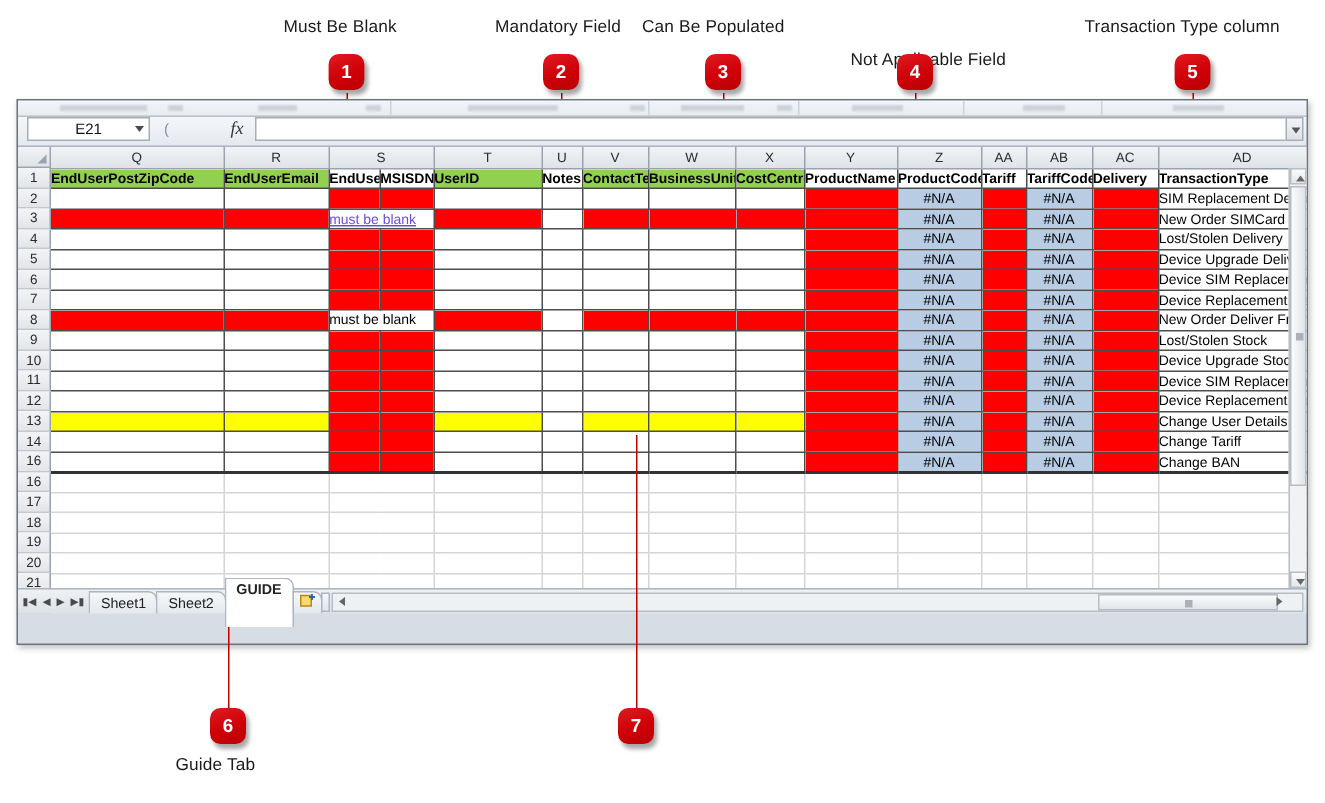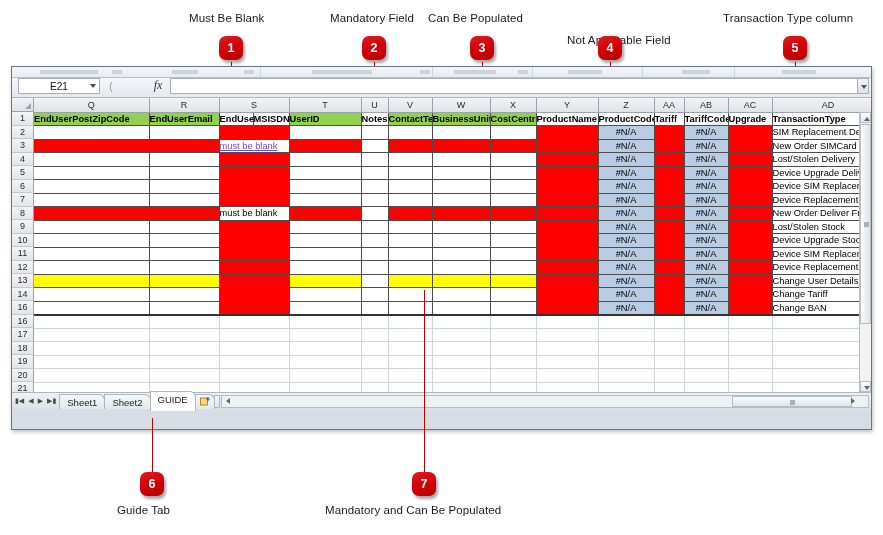--- a/index.html
+++ b/index.html
@@ -232,22 +232,22 @@
     background: linear-gradient(#f5f7f9,#e3e8ed);
     border-left: 1px solid #aeb6bf;
     border-right: 1px solid #aeb6bf;
     border-top: 1px solid #aeb6bf;
     border-radius: 0 6px 0 0;
     margin-right: -1px;
     text-align: right;
   }
   .stab.active {
     background: #ffffff;
-    font-weight: normal;
-    height: 20px;
+    font-weight: bold;
+    height: 33px;
     line-height: 16px;
   }
   .stab.newsheet { padding: 0 4px; }
   .hsb-zone { flex: 1; display: flex; align-items: center; padding-right: 2px; }
   .hsb-split { width: 6px; height: 13px; background: linear-gradient(#f6f8fa,#e1e6eb); border: 1px solid #aeb6bf; }
   .hsb {
     flex: 1; height: 13px; margin-left: 1px;
     background: #eef1f4; border: 1px solid #b6bdc4;
     position: relative;
   }
@@ -415,21 +415,21 @@
             <td class="cell hdrrow white">MSISDN</td>
             <td class="cell hdrrow green">UserID</td>
             <td class="cell hdrrow white">Notes</td>
             <td class="cell hdrrow green">ContactTel</td>
             <td class="cell hdrrow green">BusinessUnit</td>
             <td class="cell hdrrow green">CostCentre</td>
             <td class="cell hdrrow white">ProductName</td>
             <td class="cell hdrrow white">ProductCode</td>
             <td class="cell hdrrow white">Tariff</td>
             <td class="cell hdrrow white">TariffCode</td>
-            <td class="cell hdrrow white">Upgrade</td>
+            <td class="cell hdrrow white">Delivery</td>
             <td class="cell hdrrow white">TransactionType</td>
 
           </tr>
 
           <tr>
             <td class="cell white"></td>
             <td class="cell white"></td>
             <td class="cell red"></td>
             <td class="cell red"></td>
             <td class="cell white"></td>
@@ -826,15 +826,14 @@
     </div>
 
   </div>
 
   <div class="leader" style="left:152px; top:418px; height:56px;"></div>
   <div class="badge" style="left:140px; top:472px;">6</div>
   <div class="callout-label" style="left:117px; top:504px;">Guide Tab</div>
 
   <div class="leader" style="left:424px; top:290px; height:184px;"></div>
   <div class="badge" style="left:412px; top:472px;">7</div>
-  <div class="callout-label" style="left:325px; top:504px;">Mandatory and Can Be Populated</div>
 
 </div>
 
 </body></html>

